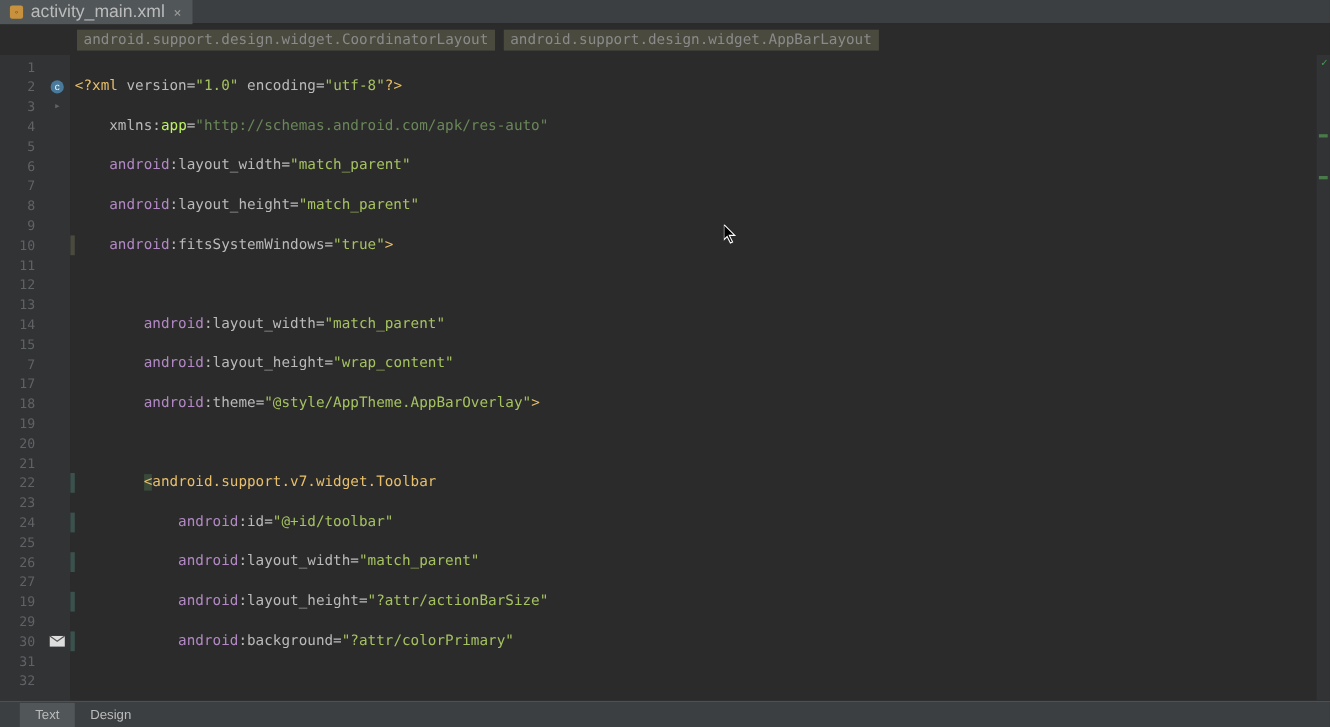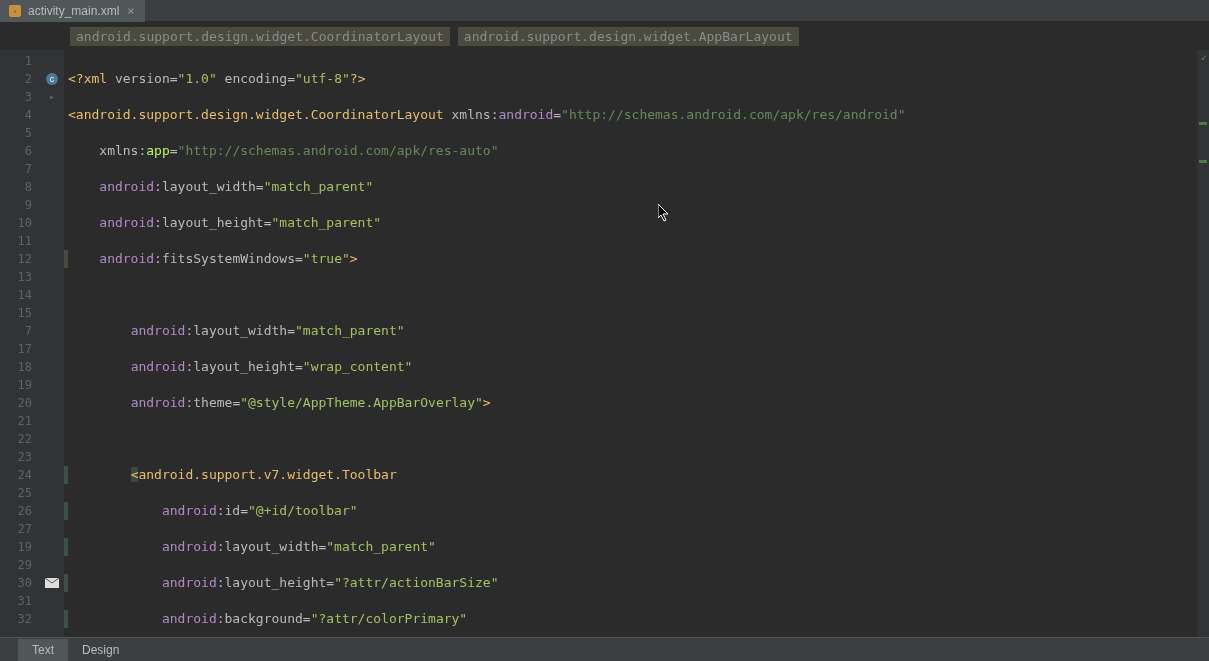--- a/index.html
+++ b/index.html
@@ -30,21 +30,21 @@
 }
 .tab-icon {
   width: 14px;
   height: 14px;
   display: inline-flex;
   align-items: center;
   justify-content: center;
 }
 .tab-name {
   color: #bbbbbb;
-  font-size: 12px;
+  font-size: 16px;
   font-family: sans-serif;
   text-align: right;
 }
 .tab-close {
   color: #999;
   font-size: 12px;
   cursor: pointer;
   padding: 0 2px;
 }
 .breadcrumb-bar {
@@ -258,21 +258,20 @@
         <svg width="14" height="10">
           <rect x="0" y="0" width="14" height="10" fill="#ddd"></rect>
           <path d="M0 0 L7 5 L14 0" stroke="#555" fill="none"></path>
         </svg>
       </div>
     <div></div>
       <div></div>
   </div>
   <div class="code">
 <div class="code-line"><span class="punct">&lt;?</span><span class="xml-decl">xml</span> <span class="attr-name">version</span><span class="attr-punct">=</span><span class="attr-val">"1.0"</span> <span class="attr-name">encoding</span><span class="attr-punct">=</span><span class="attr-val">"utf-8"</span><span class="punct">?&gt;</span></div>
-<div class="code-line"><span class="punct">&lt;</span><span class="tag">android.support.design.widget.CoordinatorLayout</span> <span class="attr-name">xmlns:</span><span class="attr-ns">android</span><span class="attr-punct">=</span><span class="string">"http://schemas.android.com/apk/res/android"</span></div>
 <div class="code-line">    <span class="attr-name">xmlns:</span><span class="attr-ns2">app</span><span class="attr-punct">=</span><span class="string">"http://schemas.android.com/apk/res-auto"</span></div>
 <div class="code-line">    <span class="attr-ns">android</span><span class="attr-punct">:</span><span class="attr-name">layout_width</span><span class="attr-punct">=</span><span class="attr-val">"match_parent"</span></div>
 <div class="code-line">    <span class="attr-ns">android</span><span class="attr-punct">:</span><span class="attr-name">layout_height</span><span class="attr-punct">=</span><span class="attr-val">"match_parent"</span></div>
 <div class="code-line"><span class="line-marker yellow"></span>    <span class="attr-ns">android</span><span class="attr-punct">:</span><span class="attr-name">fitsSystemWindows</span><span class="attr-punct">=</span><span class="attr-val">"true"</span><span class="punct">&gt;</span></div>
 <div class="code-line"></div>
 <div class="code-line">        <span class="attr-ns">android</span><span class="attr-punct">:</span><span class="attr-name">layout_width</span><span class="attr-punct">=</span><span class="attr-val">"match_parent"</span></div>
 <div class="code-line">        <span class="attr-ns">android</span><span class="attr-punct">:</span><span class="attr-name">layout_height</span><span class="attr-punct">=</span><span class="attr-val">"wrap_content"</span></div>
 <div class="code-line">        <span class="attr-ns">android</span><span class="attr-punct">:</span><span class="attr-name">theme</span><span class="attr-punct">=</span><span class="attr-val">"@style/AppTheme.AppBarOverlay"</span><span class="punct">&gt;</span></div>
 <div class="code-line"></div>
 <div class="code-line"><span class="line-marker green"></span>        <span class="caret-bg"><span class="punct">&lt;</span></span><span class="tag">android.support.v7.widget.Toolbar</span></div>

